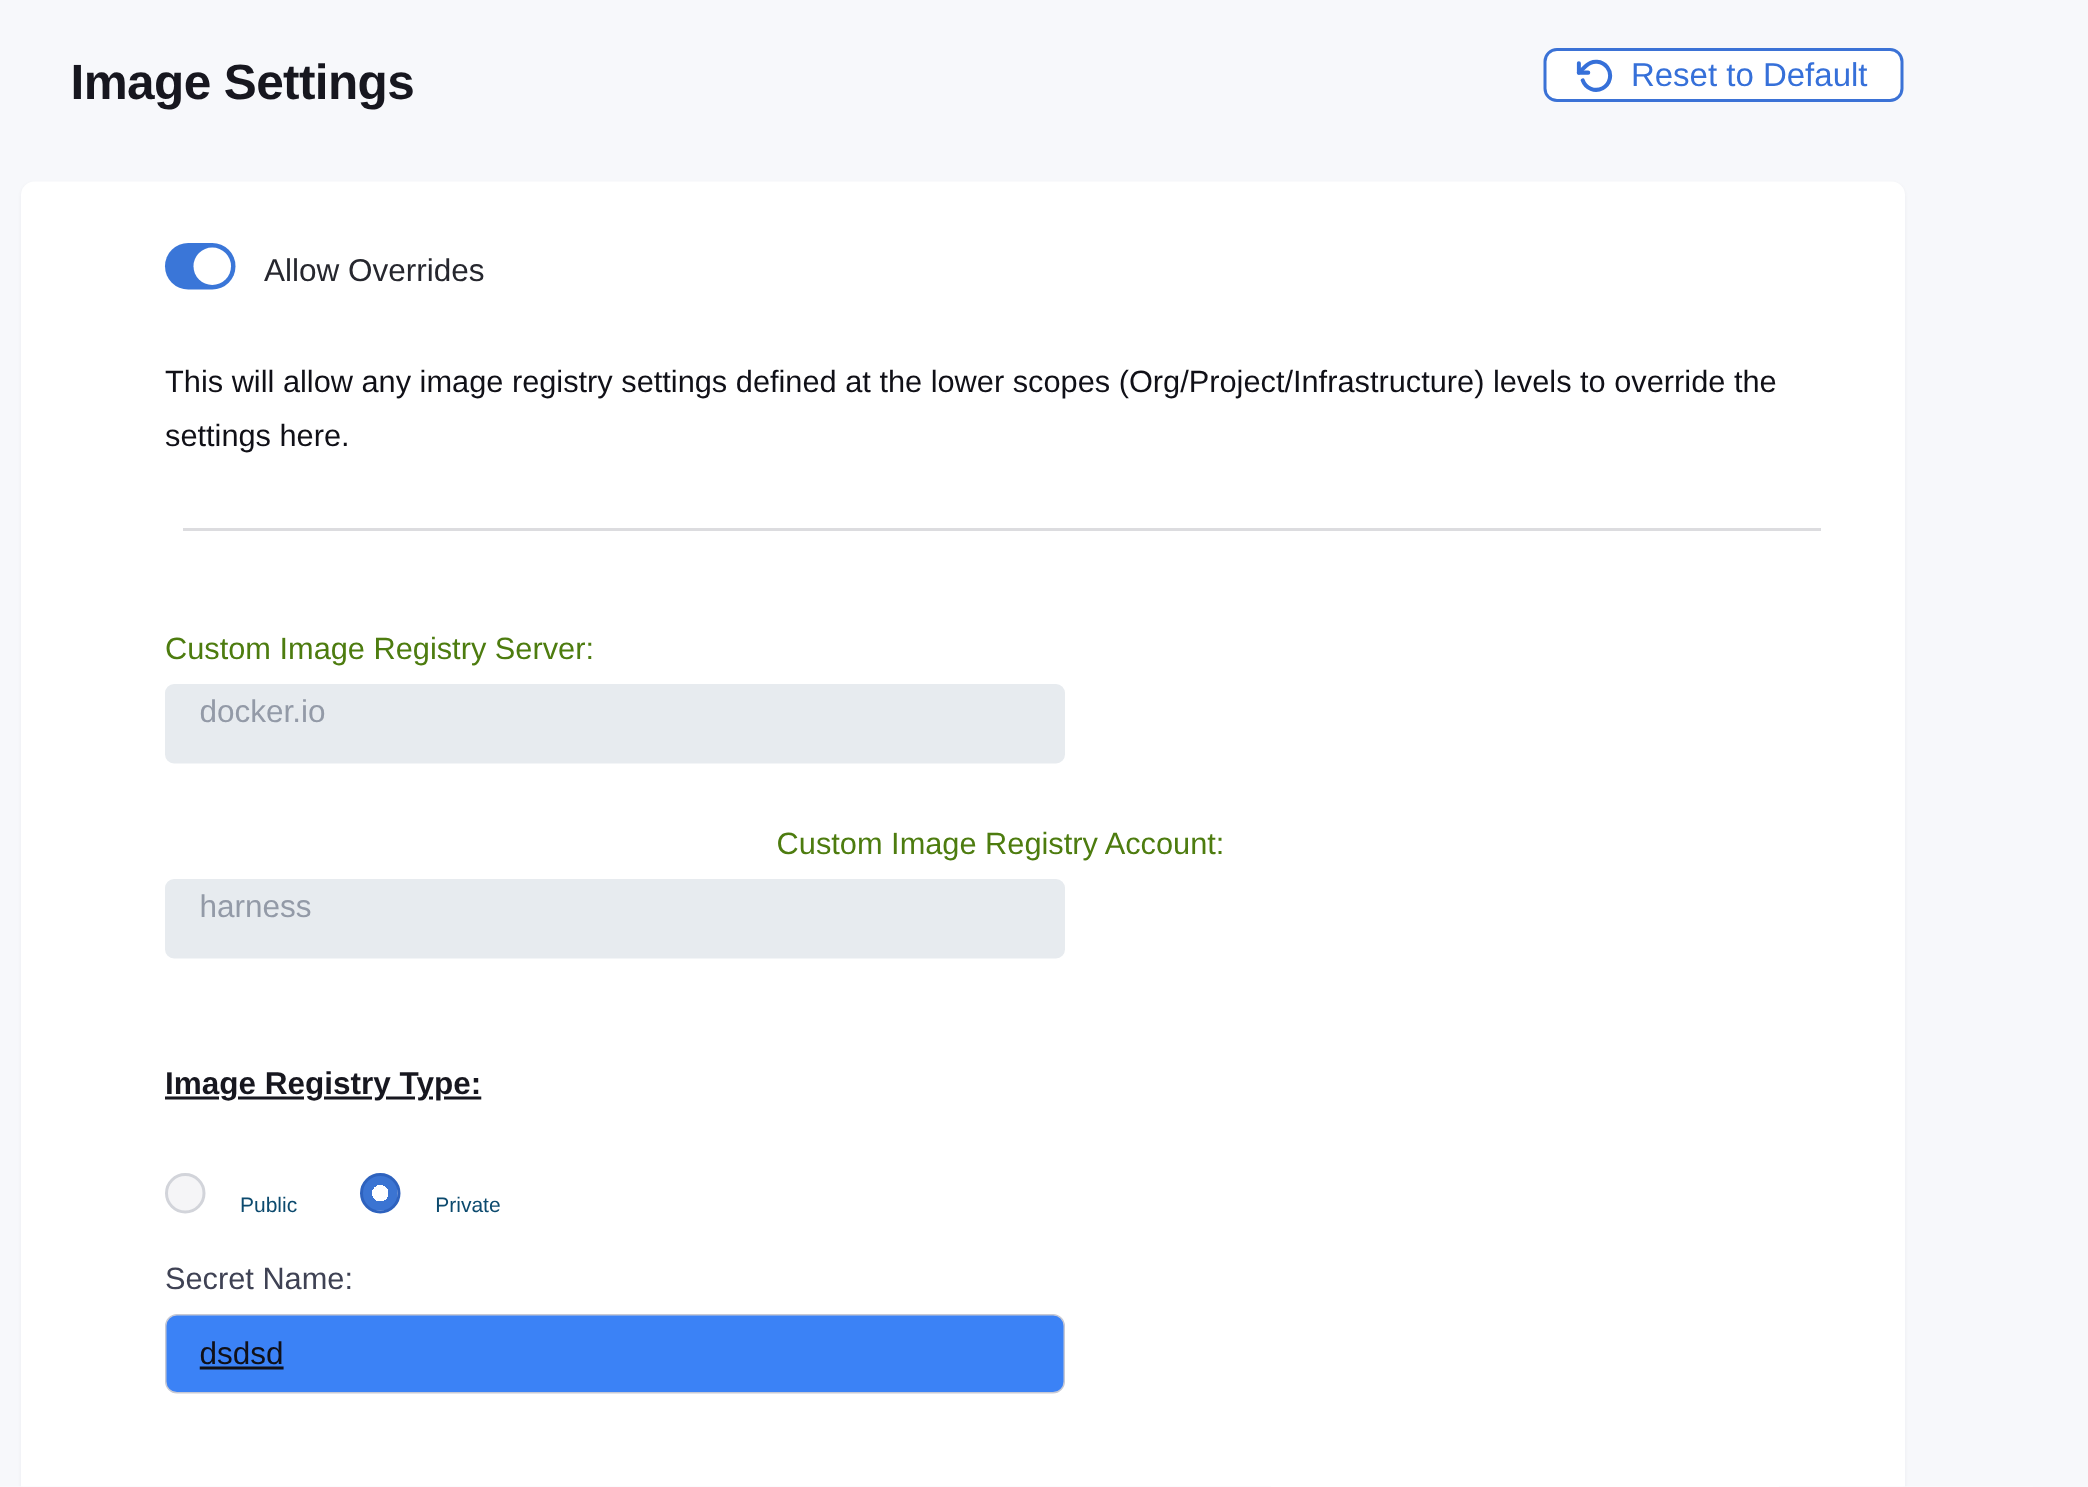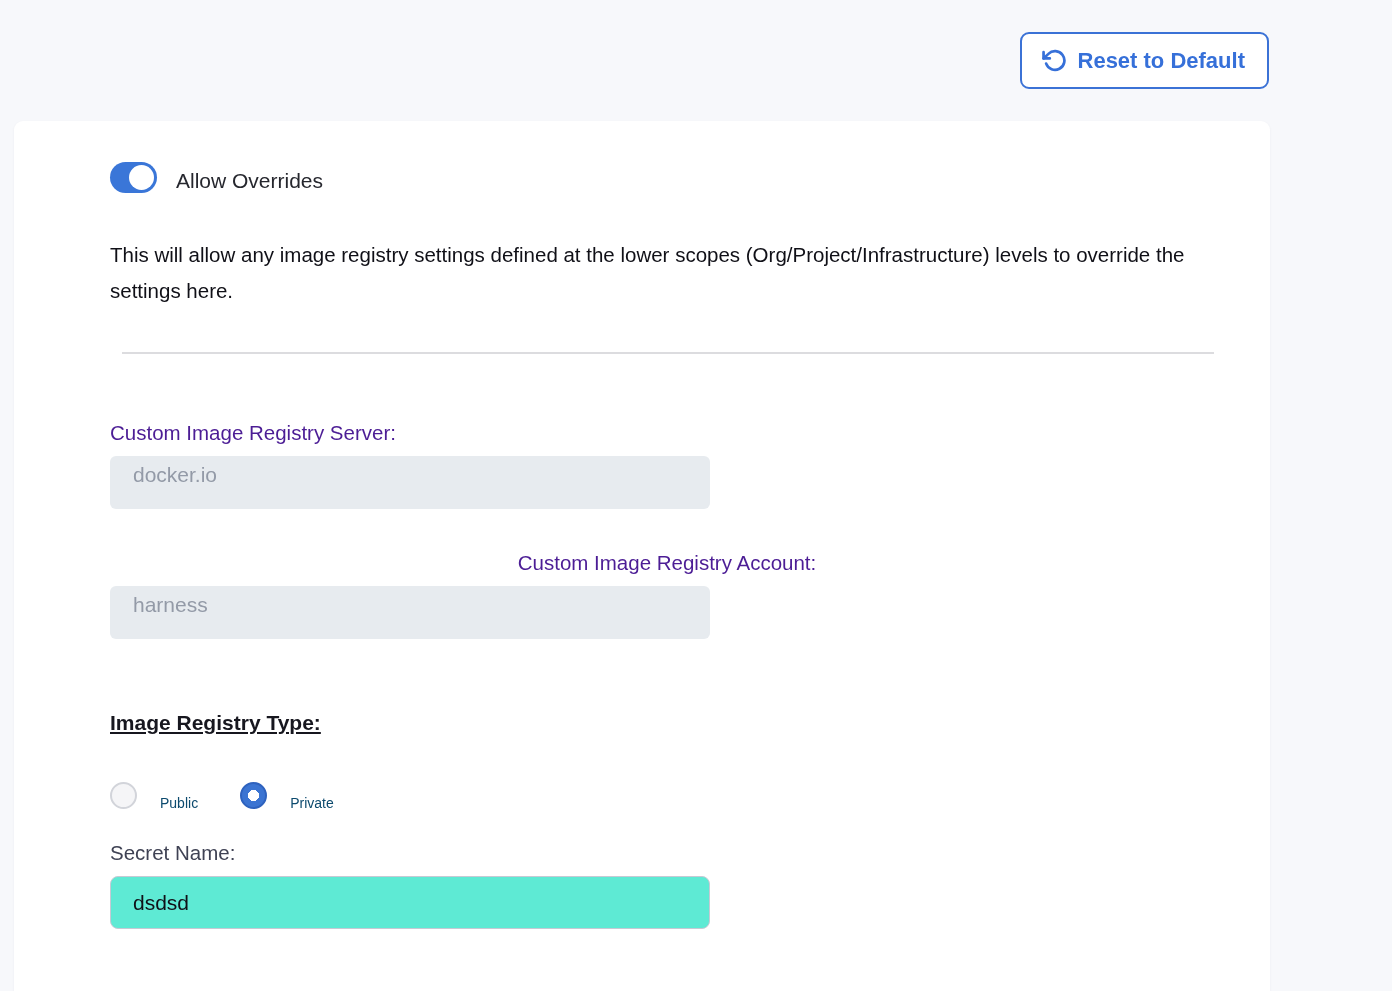--- a/index.html
+++ b/index.html
@@ -20,30 +20,30 @@
     position: absolute;
     left: 47px; top: 36px;
     font-size: 33px;
     font-weight: 700;
     letter-spacing: -0.4px;
     color: #17171f;
   }
   .reset-btn {
     position: absolute;
     right: 123px; top: 32px;
-    height: 57px;
+    height: 36px;
     display: flex; align-items: center; gap: 11px;
     padding: 0 22px 0 20px;
     background: #ffffff;
     border: 2px solid #3b72d6;
     border-radius: 9px;
     color: #3670d9;
     font-family: inherit;
     font-size: 22px;
-    font-weight: 700;
+    font-weight: 400;
     cursor: pointer;
   }
   .reset-btn .icon { display: flex; align-items: center; }
   .reset-btn svg { width: 25px; height: 25px; }
 
   
   .card {
     position: absolute;
     left: 14px; top: 121px;
     width: 1256px; height: 880px;
@@ -94,45 +94,46 @@
     width: 1092px;
     height: 2px;
     background: #dcdcdf;
     border: none;
   }
 
   
   .field-label {
     margin-top: 67px;
     font-size: 20.5px;
-    color: #4c1d95;
+    color: #4d7c0f;
     height: 27px;
   }
   .field-label.second { margin-top: 42px; text-align: center; }
   .text-input {
     display: block;
     margin-top: 8px;
     width: 600px; height: 53px;
     font-family: inherit;
     font-size: 21px;
     border-radius: 6px;
     outline: none;
   }
   .text-input.disabled {
     background: #e7ebef;
     border: none;
     color: #939aa7;
     padding: 0 0 16px 23px;
   }
   .text-input.editable {
-    background: #5eead4;
+    background: #3b82f6;
     border: 1px solid #c7c9d4;
     border-radius: 8px;
     color: #101017;
     padding: 0 12px 0 22px;
+    text-decoration: underline;
   }
 
   
   .type-label {
     margin-top: 72px;
     font-size: 21px;
     font-weight: 700;
     color: #17171f;
     height: 27px;
     text-decoration: underline;
@@ -169,20 +170,21 @@
     margin-top: 32px;
     font-size: 20.5px;
     color: #3f4254;
     height: 27px;
   }
 </style>
 </head>
 <body>
 
 <div class="page-header">
+  <h1 class="page-title">Image Settings</h1>
   <button class="reset-btn">
     <span class="icon">
       <svg viewBox="0 0 24 24" fill="none" stroke="currentColor" stroke-width="2.6" stroke-linecap="round" stroke-linejoin="round">
         <polyline points="1.5 4 1.5 10 7.5 10"></polyline>
         <path d="M4.01 15a9 9 0 1 0 2.13-9.36L1.5 10"></path>
       </svg>
     </span>
     <span>Reset to Default</span>
   </button>
 </div>

